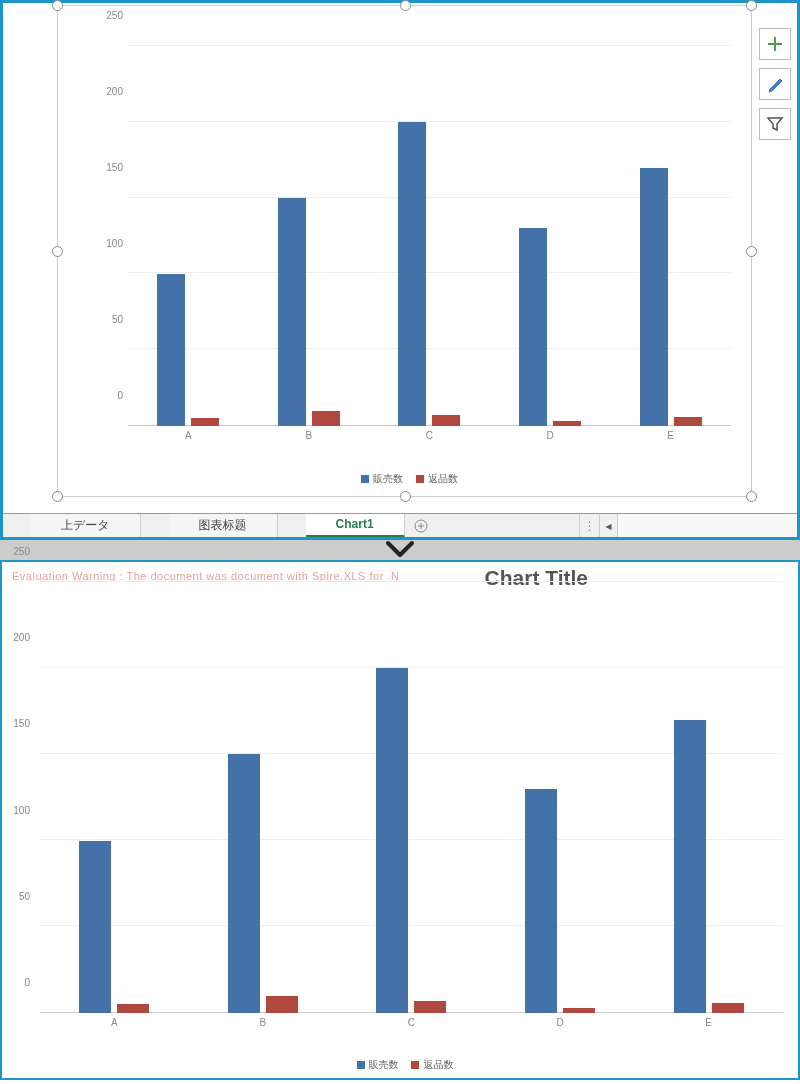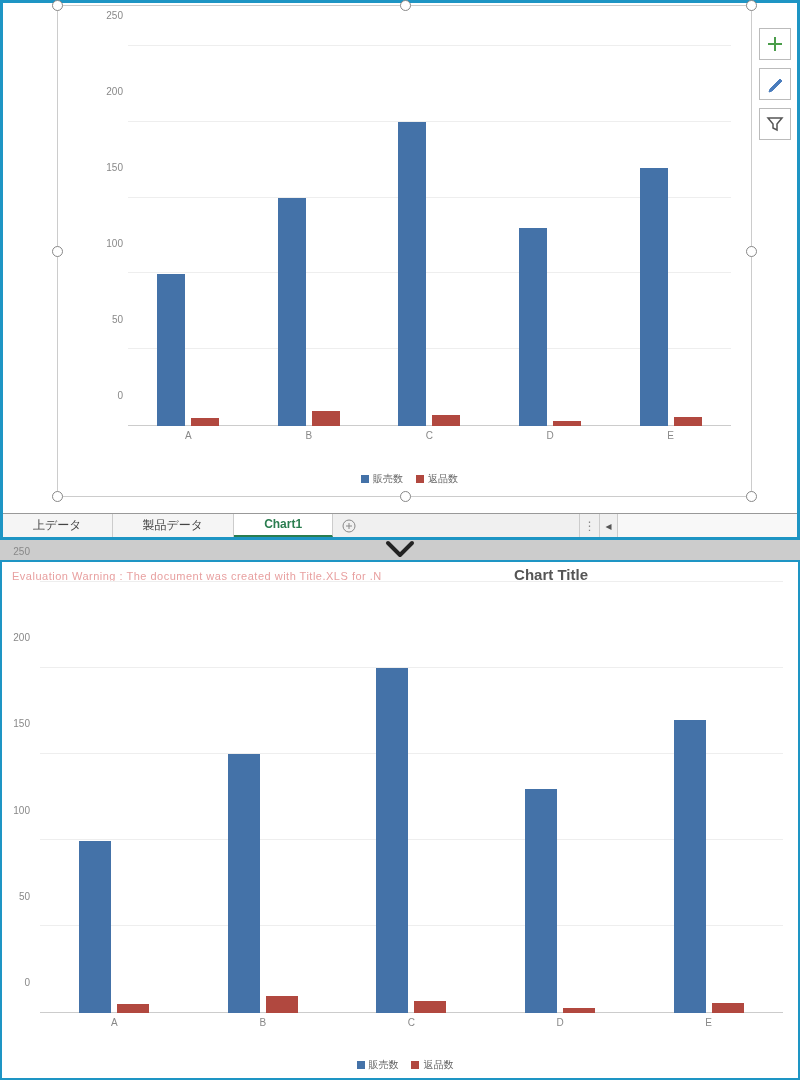--- a/index.html
+++ b/index.html
@@ -33,36 +33,36 @@
   .bar.s1 { background: #4472a8; }
   .bar.s2 { background: #b1483f; }
   .x-labels { position: absolute; left: 30px; right: 0; bottom: 0; height: 20px; display: flex; }
   .x-label { flex: 1; text-align: center; font-size: 10px; color: #888; padding-top: 4px; }
   .legend { position: absolute; bottom: 10px; left: 0; right: 0; text-align: center; font-size: 10px; color: #666; }
   .leg-sw { display: inline-block; width: 8px; height: 8px; margin: 0 4px 0 10px; vertical-align: middle; }
   .leg-sw.s1 { background: #4472a8; }
   .leg-sw.s2 { background: #b1483f; }
   
   .tab-strip { position: absolute; bottom: 0; left: 0; right: 0; height: 24px; border-top: 1px solid #999; background: #f0f0f0; display: flex; align-items: stretch; font-size: 12px; }
-  .tab { padding: 3px 30px; border-right: 1px solid #ccc; background: #f5f5f5; cursor: pointer; color: #444; }
+  .tab { padding: 3px 30px; border-right: 1px solid #ccc; background: #f5f5f5; cursor: pointer; color: #444; margin-left: 28px; }
   .tab.first { border-left: none; }
   .tab.active { background: #fff; color: #2a7d4f; font-weight: bold; border-bottom: 2px solid #2a7d4f; }
   .add-sheet { width: 32px; display: flex; align-items: center; justify-content: center; color: #666; cursor: pointer; }
   .scroll-sep { margin-left: auto; width: 20px; border-left: 1px solid #ccc; display:flex; align-items:center; justify-content:center; color:#888;}
   .scroll-arrow { width: 18px; border-left: 1px solid #ccc; display:flex; align-items:center; justify-content:center; color:#555;}
   .scroll-track { flex: 0 0 180px; border-left:1px solid #ccc; background:#f8f8f8;}
   
   
   .divider { height: 20px; background: #ccc; position: relative; }
   .divider-arrow { position: absolute; left: 50%; top: -2px; transform: translateX(-50%); }
   
   
   .bottom-panel { border: 2px solid #1e95c4; background: #fff; height: 520px; position: relative; }
   .warning { position: absolute; top: 8px; left: 10px; font-size: 11px; color: #e8a0a0; letter-spacing: 0.5px; }
-  .chart-title-2 { position: absolute; top: 4px; right: 210px; font-size: 15px; color: #555; font-weight: bold; }
+  .chart-title-2 { position: absolute; top: 4px; right: 210px; font-size: 21px; color: #555; font-weight: bold; }
   .plot-area-2 { position: absolute; top: 20px; left: 30px; right: 15px; bottom: 45px; }
   .y-axis-2 { position: absolute; left: -22px; top: 0; bottom: 20px; width: 25px; }
   .grid-2 { position: absolute; left: 8px; right: 0; top: 0; bottom: 20px; border-bottom: 1px solid #ccc; }
   .bars-2 { position: absolute; left: 8px; right: 0; top: 0; bottom: 20px; display: flex; }
   .x-labels-2 { position: absolute; left: 8px; right: 0; bottom: 0; height: 20px; display: flex; }
   .legend-2 { position: absolute; bottom: 6px; left: 0; right: 0; text-align: center; font-size: 10px; color: #666; }
   .bar-2 { width: 32px; }
 </style>
 </head>
 <body>
@@ -144,42 +144,42 @@
     </div>
     <div class="tool-btn">
       <svg width="18" height="18" viewBox="0 0 18 18">
           <path d="M2 3h14l-5 6v6l-4-2v-4z" fill="none" stroke="#555" stroke-width="1.5"></path>
         </svg>
     </div>
   </div>
 
   <div class="tab-strip">
     <div class="tab first">上データ</div>
-    <div class="tab">製品データ</div>
+    <div class="tab">图表标题</div>
     <div class="tab active">Chart1</div>
     <div class="add-sheet">
       <svg width="14" height="14" viewBox="0 0 14 14">
           <circle cx="7" cy="7" r="6" fill="none" stroke="#888"></circle>
           <path d="M7 4v6M4 7h6" stroke="#888"></path>
         </svg>
     </div>
     <div class="scroll-sep">⋮</div>
     <div class="scroll-arrow">◂</div>
     <div class="scroll-track"></div>
   </div>
 </div>
 
 <div class="divider">
   <svg class="divider-arrow" width="34" height="22" viewBox="0 0 34 22">
     <path d="M5 5 L17 17 L29 5" stroke="#222" stroke-width="4" fill="none" stroke-linecap="round" stroke-linejoin="round"></path>
   </svg>
 </div>
 
 <div class="bottom-panel">
-  <div class="warning">Evaluation Warning : The document was created with  Title.XLS for .N</div>
+  <div class="warning">Evaluation Warning : The document was document with  Spire.XLS for .N</div>
   <div class="chart-title-2">Chart Title</div>
 
   <div class="plot-area-2">
     <div class="y-axis-2">
       <span class="y-tick" style="bottom:calc(20px + 0%)">0</span>
       <span class="y-tick" style="bottom:calc(20px + 20%)">50</span>
       <span class="y-tick" style="bottom:calc(20px + 40%)">100</span>
       <span class="y-tick" style="bottom:calc(20px + 60%)">150</span>
       <span class="y-tick" style="bottom:calc(20px + 80%)">200</span>
       <span class="y-tick" style="bottom:calc(20px + 100%)">250</span>

